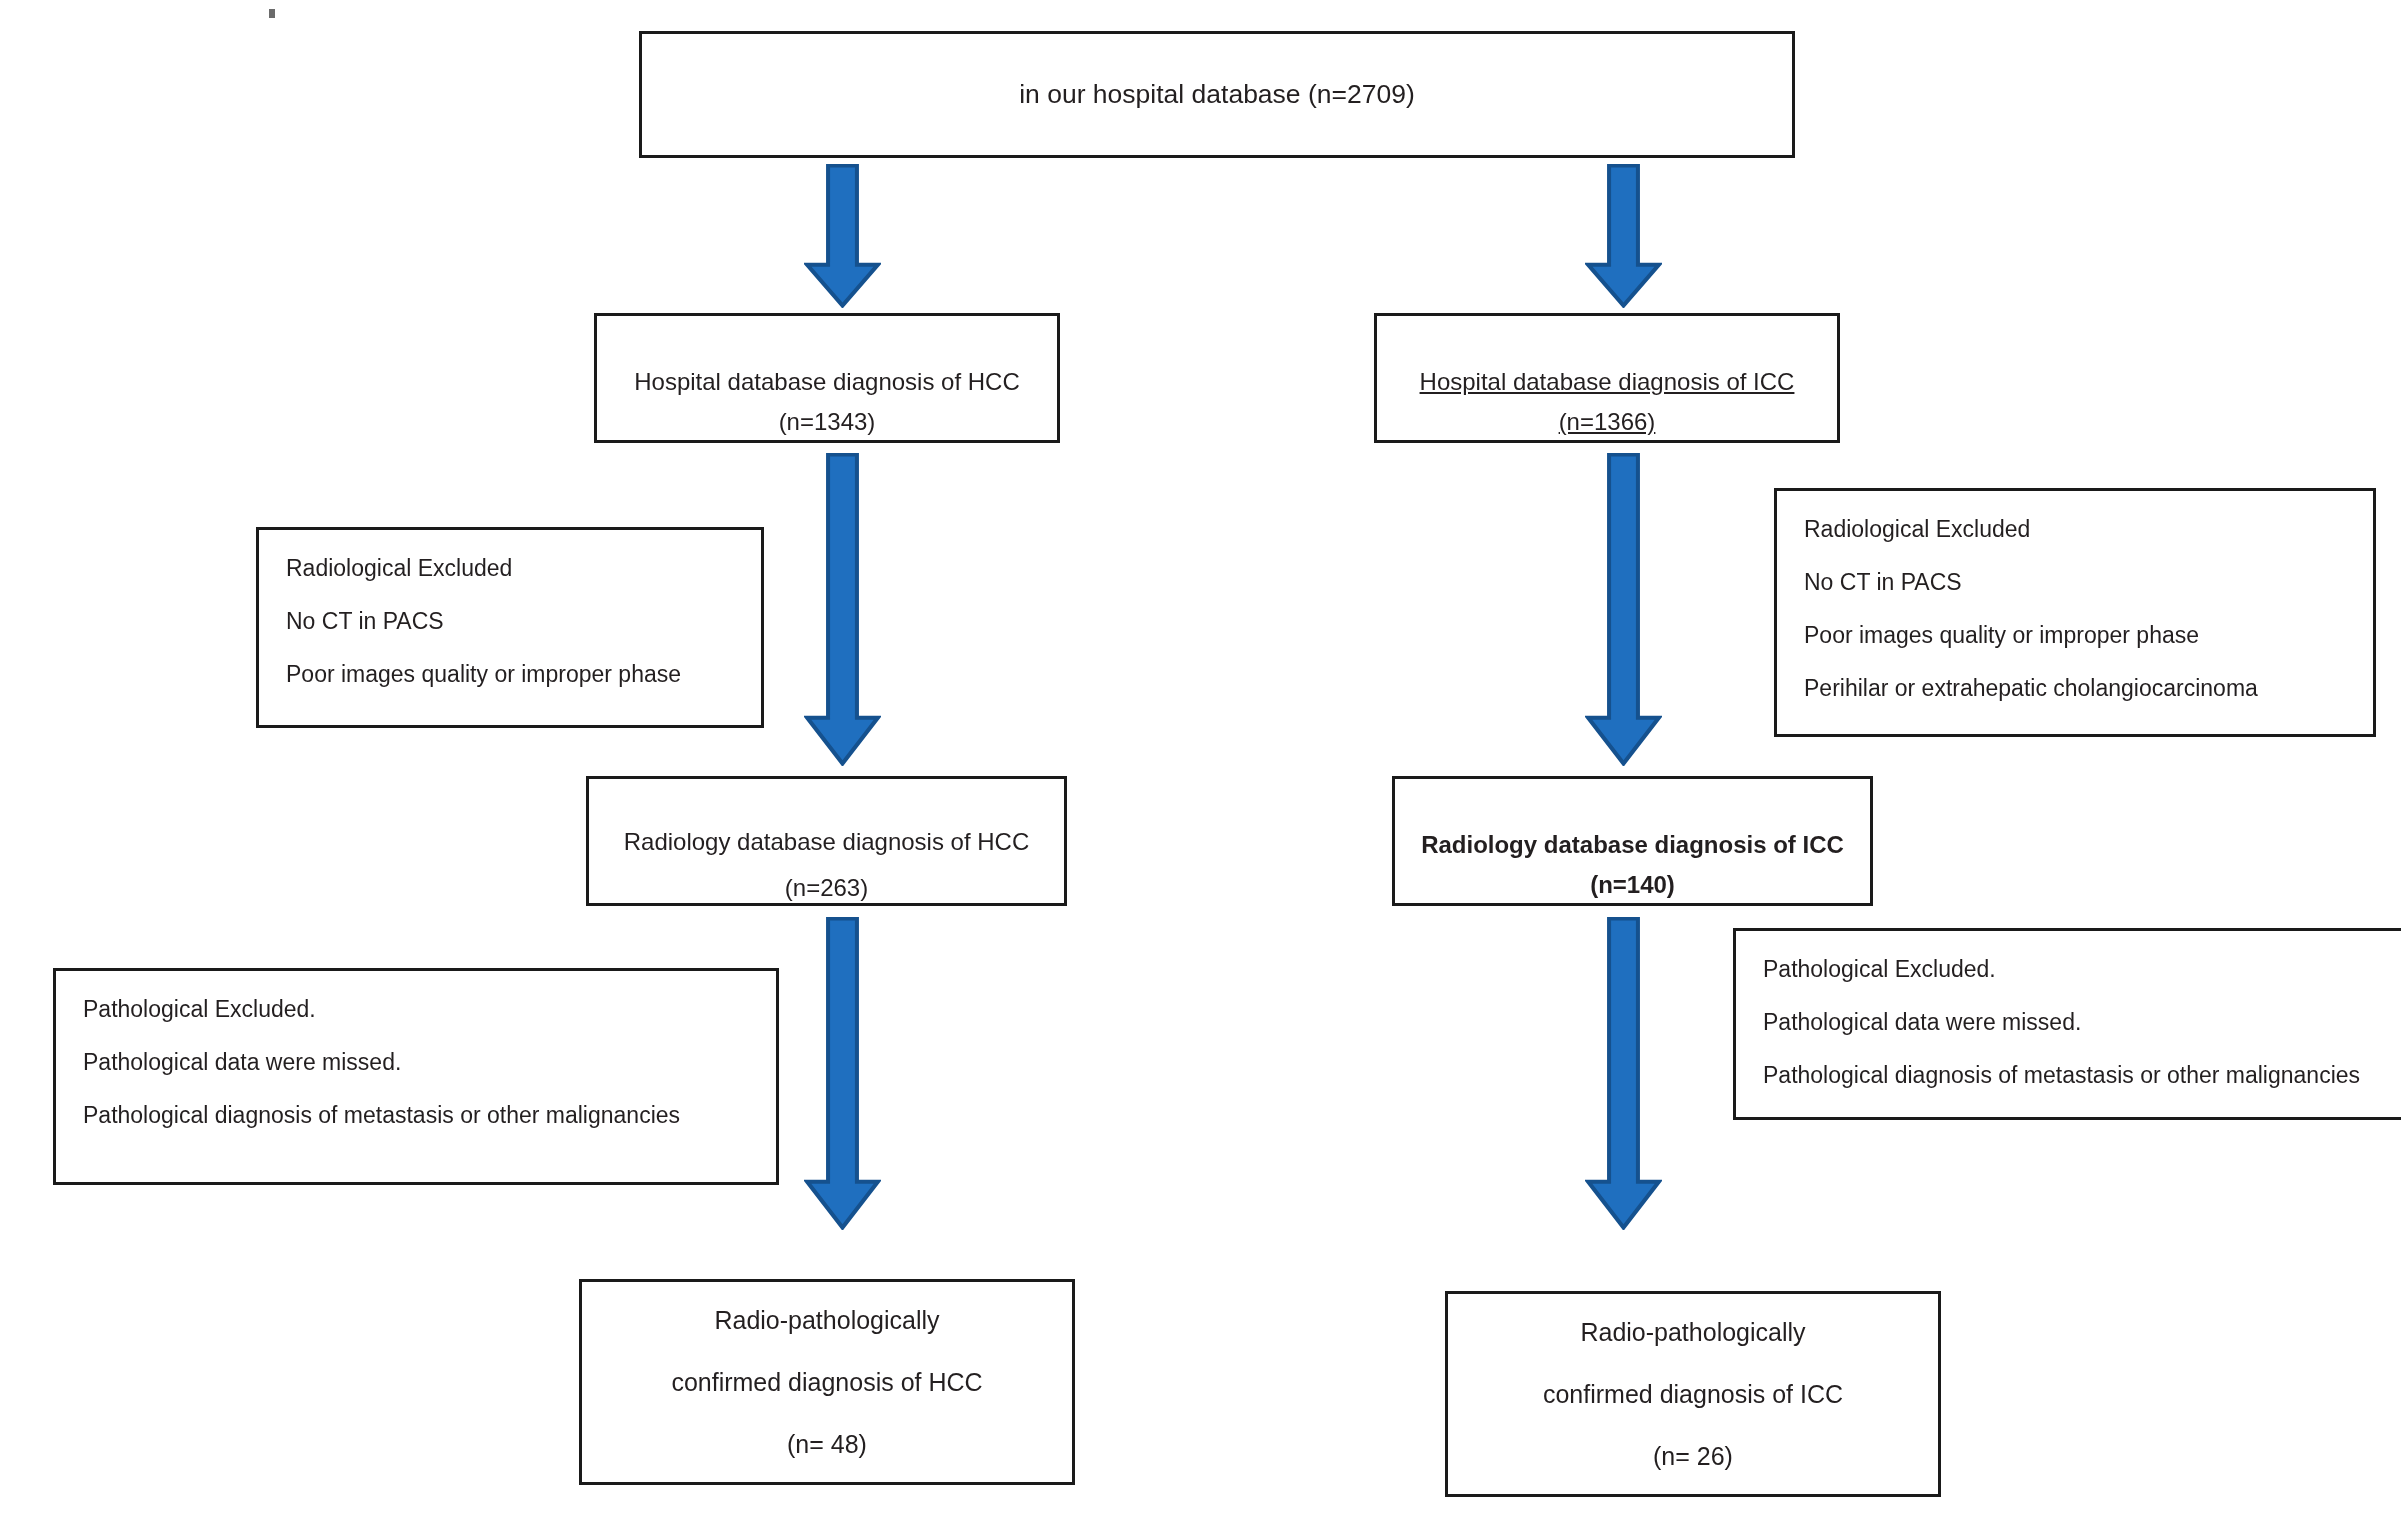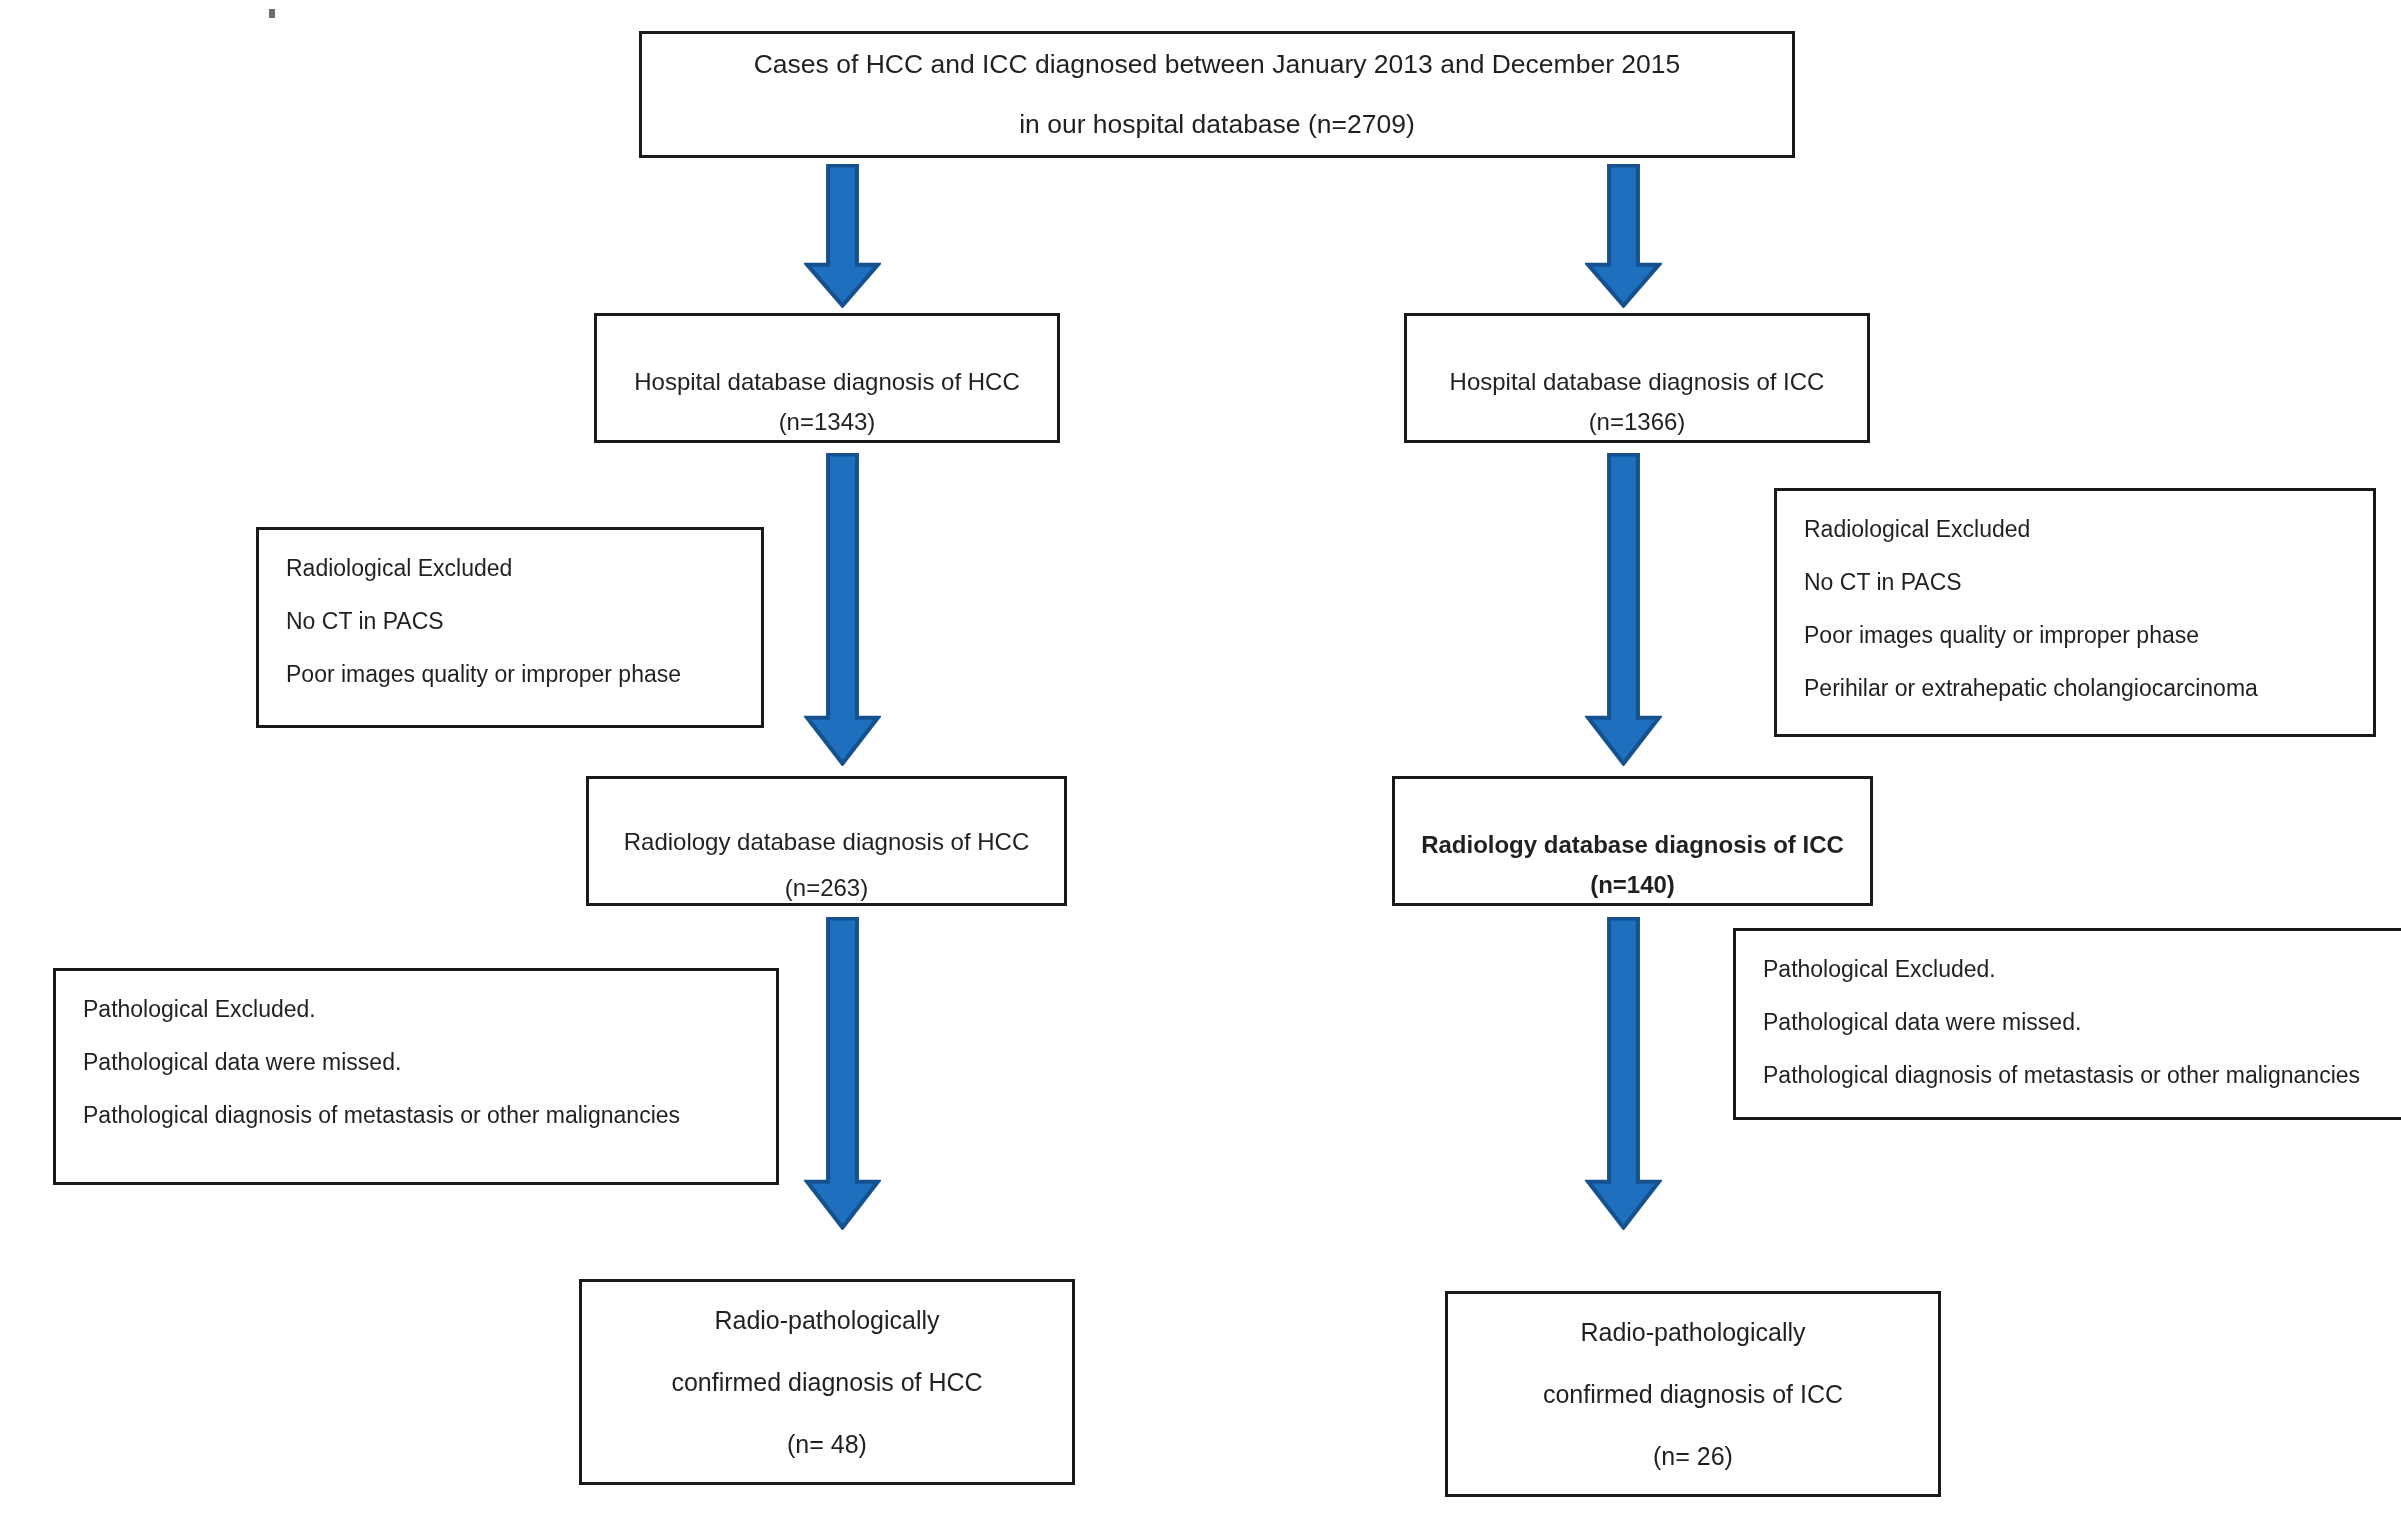--- a/index.html
+++ b/index.html
@@ -64,42 +64,41 @@
   }
 </style>
 </head>
 <body>
 
 <div id="canvas">
 
   <div class="speck" style="left:269px; top:8.8px; width:5.6px; height:9.6px;"></div>
 
   <div class="box box-center" style="left:639px; top:30.5px; width:1156px; height:127px;">
-    <div class="line t-title title-line">Cases of HCC and ICC diagnosed between January 2013 and December 2015</div>
     <div class="line t-title title-line">in our hospital database (n=2709)</div>
   </div>
 
   <div class="arrow" style="left:804px; top:164px; width:77px; height:144px;">
     <svg viewBox="0 0 96 180" preserveAspectRatio="none">
       <polygon points="30,2 66,2 66,126 92,126 48,177 4,126 30,126" fill="#1f6fbf" stroke="#15518e" stroke-width="5" stroke-linejoin="miter"></polygon>
     </svg>
   </div>
 
   <div class="arrow" style="left:1585px; top:164px; width:77px; height:144px;">
     <svg viewBox="0 0 96 180" preserveAspectRatio="none">
       <polygon points="30,2 66,2 66,126 92,126 48,177 4,126 30,126" fill="#1f6fbf" stroke="#15518e" stroke-width="5" stroke-linejoin="miter"></polygon>
     </svg>
   </div>
 
   <div class="box box-center" style="left:594px; top:313px; width:466px; height:130px;">
     <div class="line t-node node-line">Hospital database diagnosis of HCC</div>
     <div class="line t-node node-line">(n=1343)</div>
   </div>
 
-  <div class="box box-center" style="left:1404px; top:313px; width:466px; height:130px;">
+  <div class="box box-center" style="left:1374px; top:313px; width:466px; height:130px;text-decoration:underline;">
     <div class="line t-node node-line">Hospital database diagnosis of ICC</div>
     <div class="line t-node node-line">(n=1366)</div>
   </div>
 
   <div class="box box-left excl-pad-left" style="left:227px; top:527px; width:508px; height:201px;">
     <div class="line t-excl excl-line">Radiological Excluded</div>
     <div class="line t-excl excl-line">No CT in PACS</div>
     <div class="line t-excl excl-line">Poor images quality or improper phase</div>
   </div>
 

